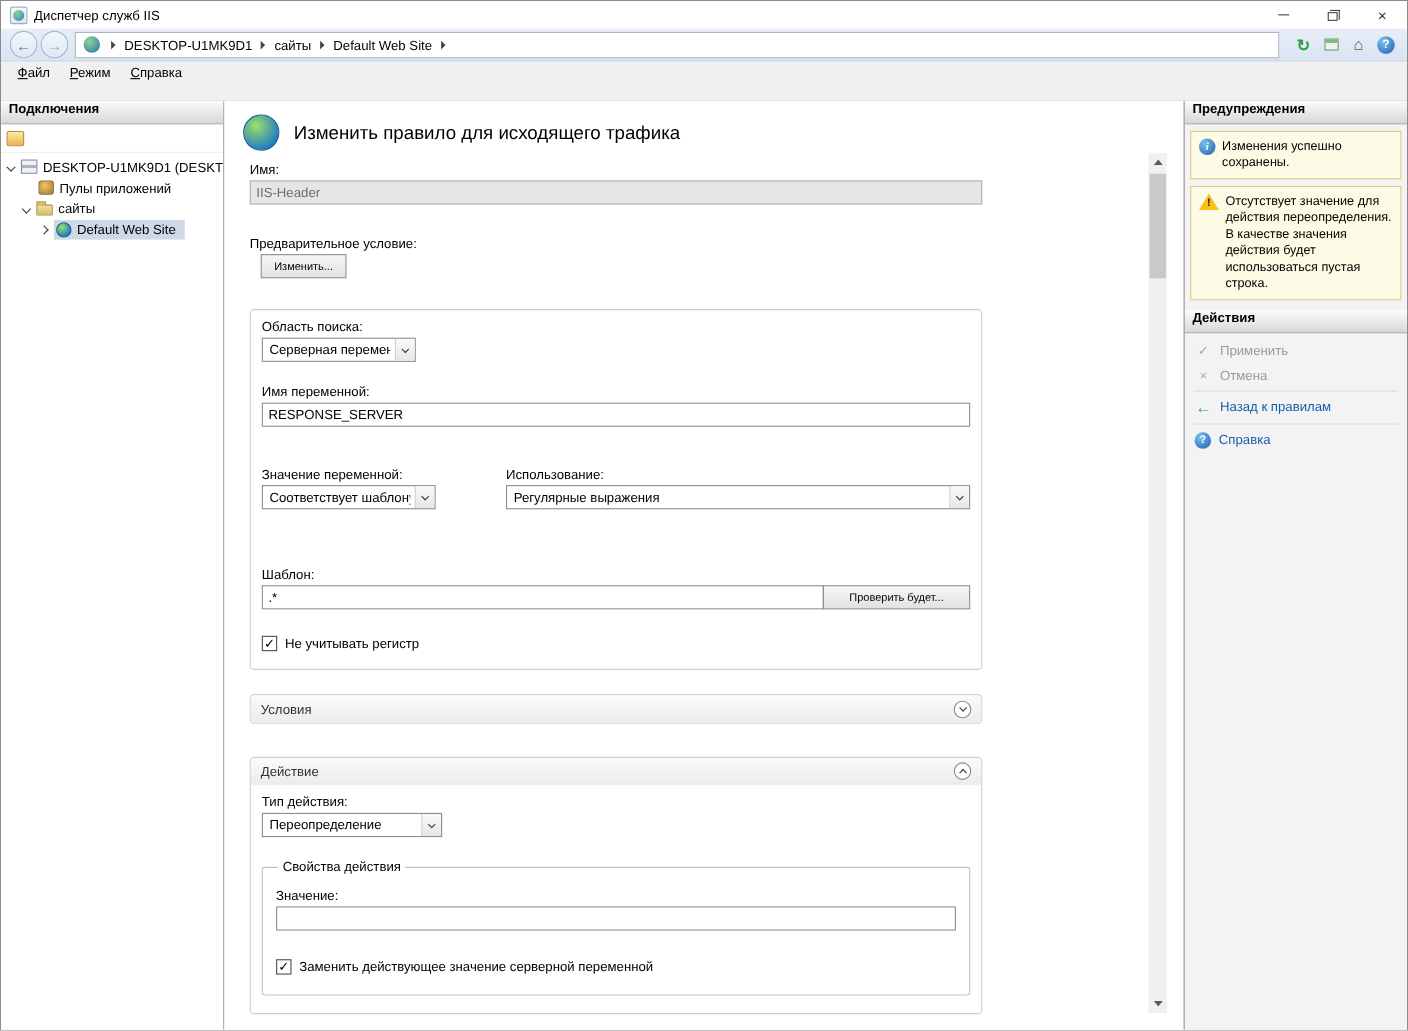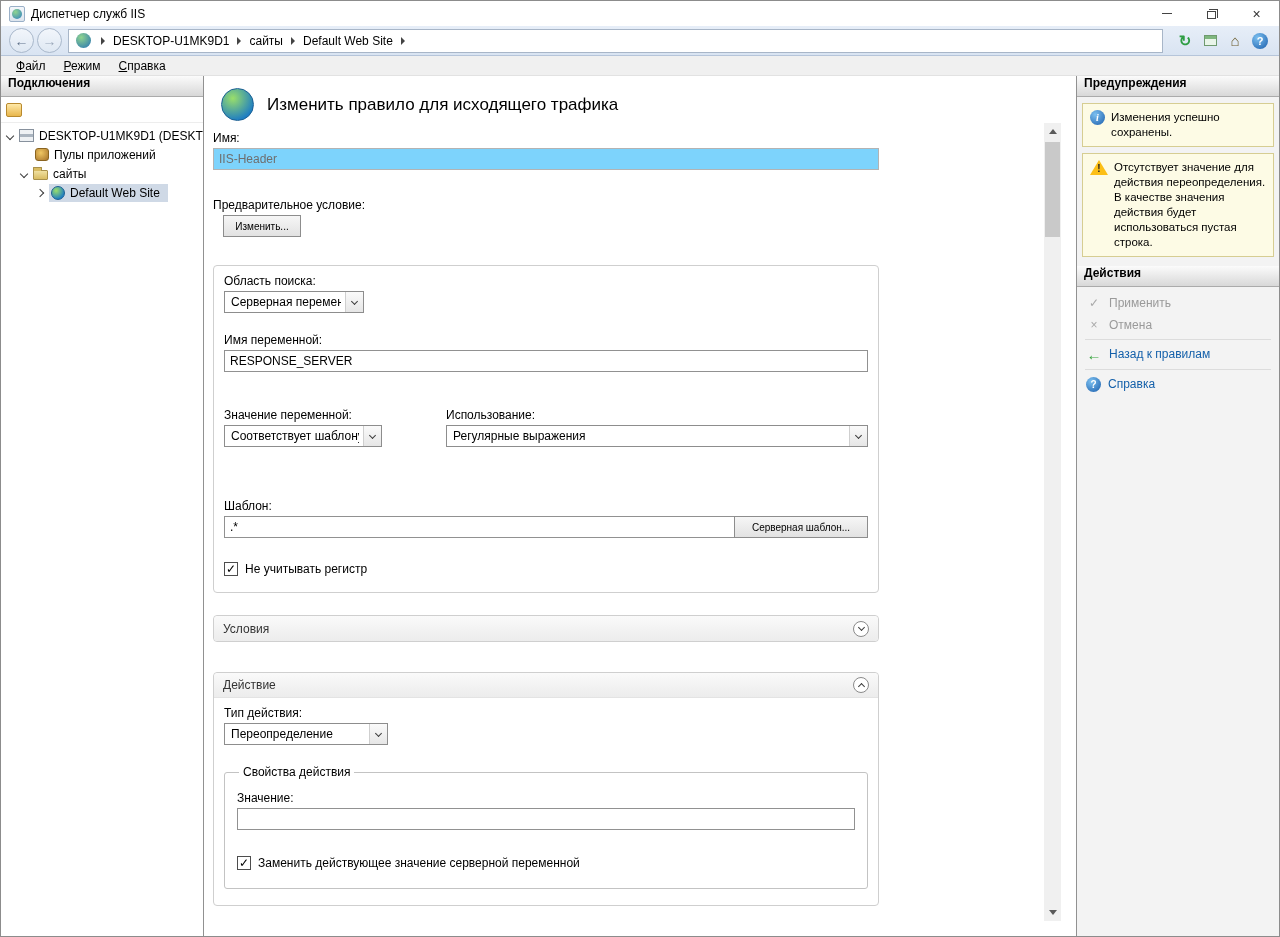--- a/index.html
+++ b/index.html
@@ -28,21 +28,21 @@
 .bc-item{white-space:nowrap;}
 .addr-icons{display:flex;align-items:center;margin-left:8px;}
 .addr-icon{width:22px;height:22px;display:flex;align-items:center;justify-content:center;margin-left:3px;}
 .ai-restart{color:#2f9e44;font-size:15px;font-weight:bold;}
 .ai-window{width:13px;height:11px;border:1px solid #6f9a6f;background:#e9f5e9;position:relative;}
 .ai-window::before{content:"";position:absolute;left:0;right:0;top:0;height:3px;background:#7fb77f;}
 .ai-home{color:#6b5b2a;font-size:15px;}
 .badge-blue{width:16px;height:16px;border-radius:50%;background:radial-gradient(circle at 35% 30%,#7cc0f0,#1a5dab);color:#fff;font-weight:bold;font-size:11px;display:flex;align-items:center;justify-content:center;flex:0 0 auto;}
 
 
-.menubar{height:20px;flex:0 0 auto;background:#f0f0f0;display:flex;align-items:center;padding-left:6px;border-bottom:1px solid #e2e2e2;}
+.menubar{height:36px;flex:0 0 auto;background:#f0f0f0;display:flex;padding-left:6px;border-bottom:1px solid #e2e2e2;}
 .menu-item{display:inline-block;padding:3px 9px;}
 .menu-item::first-letter{text-decoration:underline;}
 
 
 .content{flex:1;display:flex;min-height:0;background:#fff;}
 .panel-header{height:21px;background:linear-gradient(#fbfbfb,#d8d8d8);border-bottom:1px solid #ababab;display:flex;align-items:flex-start;padding:0 7px;font-weight:bold;flex:0 0 auto;}
 
 
 .left-panel{width:203px;flex:0 0 auto;border-right:1px solid #919191;display:flex;flex-direction:column;background:#fff;overflow:hidden;}
 .conn-toolbar{height:26px;display:flex;align-items:center;padding-left:5px;border-bottom:1px solid #ededed;flex:0 0 auto;}
@@ -60,24 +60,24 @@
 .ticon.folder{position:relative;width:15px;height:10px;margin-top:3px;background:linear-gradient(#f0e0a0,#d9bc62);border:1px solid #a8904a;border-radius:1px;}
 .ticon.folder::before{content:"";position:absolute;left:-1px;top:-4px;width:7px;height:3px;background:#d9bc62;border:1px solid #a8904a;border-bottom:none;border-radius:1px 1px 0 0;}
 .ticon.globe{width:14px;height:14px;border-radius:50%;background:radial-gradient(circle at 35% 30%,#9adf6a,#1f7ec2 75%);border:1px solid #1a5f93;}
 .sel-wrap{display:flex;align-items:center;background:#cfd9e6;padding:2px 8px 2px 2px;}
 
 
 .main-panel{flex:1;background:#fff;position:relative;overflow:hidden;border-right:1px solid #919191;}
 .feature-header{display:flex;align-items:center;padding:12px 0 0 17px;}
 .feature-globe{width:33px;height:33px;border-radius:50%;background:radial-gradient(circle at 35% 30%,#9adf6a,#1f7ec2 75%);border:1px solid #1a5f93;flex:0 0 auto;}
 .feature-title{font-size:17px;margin-left:13px;}
-.form{margin-left:9px;width:666px;}
+.form{margin-left:23px;width:666px;}
 .flabel{margin:10px 0 3px;}
 input.text{width:100%;height:22px;border:1px solid #919191;padding:0 5px;font-family:inherit;font-size:12px;color:#000;background:#fff;display:block;}
-input.text.gray{background:#7dd3fc;color:#6e6e6e;border-color:#b3b3b3;}
+input.text.gray{background:#e5e5e5;color:#6e6e6e;border-color:#b3b3b3;}
 .row{display:flex;align-items:center;}
 .btn{height:22px;background:linear-gradient(#f6f6f6,#e2e2e2);border:1px solid #8d8d8d;font-family:inherit;font-size:10px;padding:0 10px;white-space:nowrap;flex:0 0 auto;}
 .dropdown{height:22px;border:1px solid #8d8d8d;background:#fff;display:flex;align-items:center;position:relative;padding:0 22px 0 6px;overflow:hidden;}
 .dd-text{white-space:nowrap;overflow:hidden;}
 .dd-btn{position:absolute;right:0;top:0;bottom:0;width:18px;background:linear-gradient(#fafafa,#e6e6e6);border-left:1px solid #cfcfcf;display:flex;align-items:center;justify-content:center;}
 .dd-btn .chv{width:5px;height:5px;margin-top:-2px;}
 
 .section{border:1px solid #cfcfcf;border-radius:4px;background:#fff;}
 .m-top28{margin-top:28px;} .m-top22{margin-top:22px;} .m-top30{margin-top:30px;}
 .section-bar{height:25px;background:linear-gradient(#fafafa,#ececec);display:flex;align-items:center;padding:0 9px;border-bottom:1px solid #e3e3e3;border-radius:4px 4px 0 0;}
@@ -263,21 +263,21 @@
                   <span class="dd-btn">
                       <span class="chv down"></span>
                     </span>
                 </div>
               </div>
             </div>
 
             <div class="flabel" style="margin-top:52px">Шаблон:</div>
             <div class="row">
               <input class="text" style="flex: 1 1 0%; width: auto;" value=".*">
-              <button class="btn" style="width:134px;margin-left:-1px">Серверная шаблон...</button>
+              <button class="btn" style="width:134px;margin-left:-1px">Проверить будет...</button>
             </div>
 
             <div class="checkbox-row">
               <span class="checkbox">
                   <span class="checkmark">✓</span>
                 </span>
               <span>Не учитывать регистр</span>
             </div>
           </div>
         </div>

